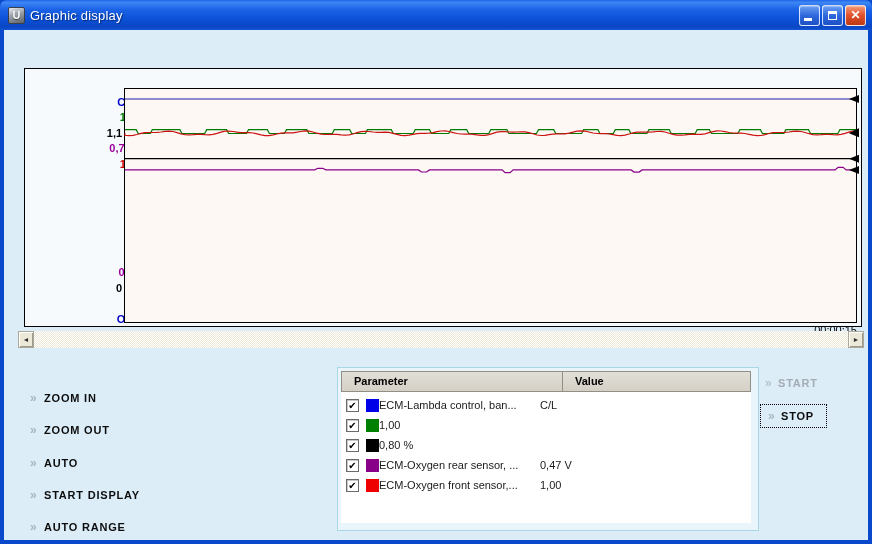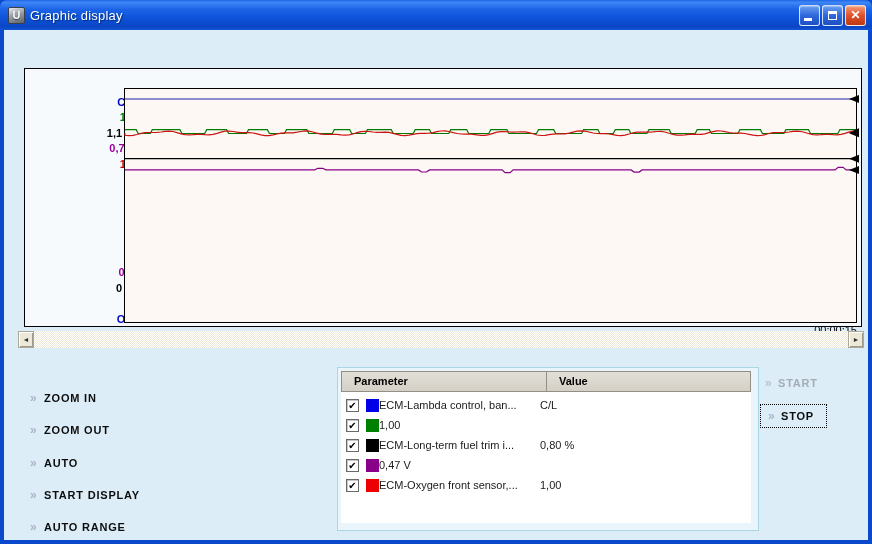--- a/index.html
+++ b/index.html
@@ -65,21 +65,21 @@
   
   .param-panel {
     position:absolute; left:333px; top:337px; width:422px; height:164px;
     background:#e9f5fa; border:1px solid #a9d7e3; padding:3px 7px 6px 3px;
   }
   .phead { display:flex; height:21px; border:1px solid #928f86; }
   .phcell {
     background:linear-gradient(180deg,#e2dfd7 0%,#d4d0c6 100%);
     font-size:11px; font-weight:bold; color:#000; line-height:19px; padding-left:12px;
   }
-  .phcell.p1 { width:205px; border-right:1px solid #928f86; }
+  .phcell.p1 { width:221px; border-right:1px solid #928f86; }
   .phcell.p2 { flex:1; }
   .prows { background:#fff; min-height:131px; padding-top:3px; }
   .prow { display:flex; align-items:center; height:20px; padding-left:5px; }
   .pcheck {
     width:13px; height:13px; background:#fff; border:1px solid #6a6a6a;
     box-shadow:inset 1px 1px 0 #c8c8c8; font-size:10px; line-height:11px; text-align:center; color:#000;
   }
   .pswatch { width:13px; height:13px; margin-left:7px; }
   .pname { width:161px; font-size:11px; color:#1a1a1a; white-space:nowrap; overflow:hidden; }
   .pval { font-size:11px; color:#1a1a1a; }
@@ -196,26 +196,26 @@
             <span class="pval">C/L</span>
           </div>
           <div class="prow">
             <div class="pcheck">✔</div>
             <div class="pswatch" style="background: rgb(0, 128, 0);"></div>
             <span class="pval">1,00</span>
           </div>
           <div class="prow">
             <div class="pcheck">✔</div>
             <div class="pswatch" style="background: rgb(0, 0, 0);"></div>
-            <span class="pname">ECM-Long-term fuel trim i...</span>
             <span class="pval">0,80 %</span>
           </div>
           <div class="prow">
             <div class="pcheck">✔</div>
             <div class="pswatch" style="background: rgb(136, 0, 136);"></div>
+            <span class="pname">ECM-Oxygen rear sensor, ...</span>
             <span class="pval">0,47 V</span>
           </div>
           <div class="prow">
             <div class="pcheck">✔</div>
             <div class="pswatch" style="background: rgb(238, 0, 0);"></div>
             <span class="pname">ECM-Oxygen front sensor,...</span>
             <span class="pval">1,00</span>
           </div>
         </div>
     </div>

